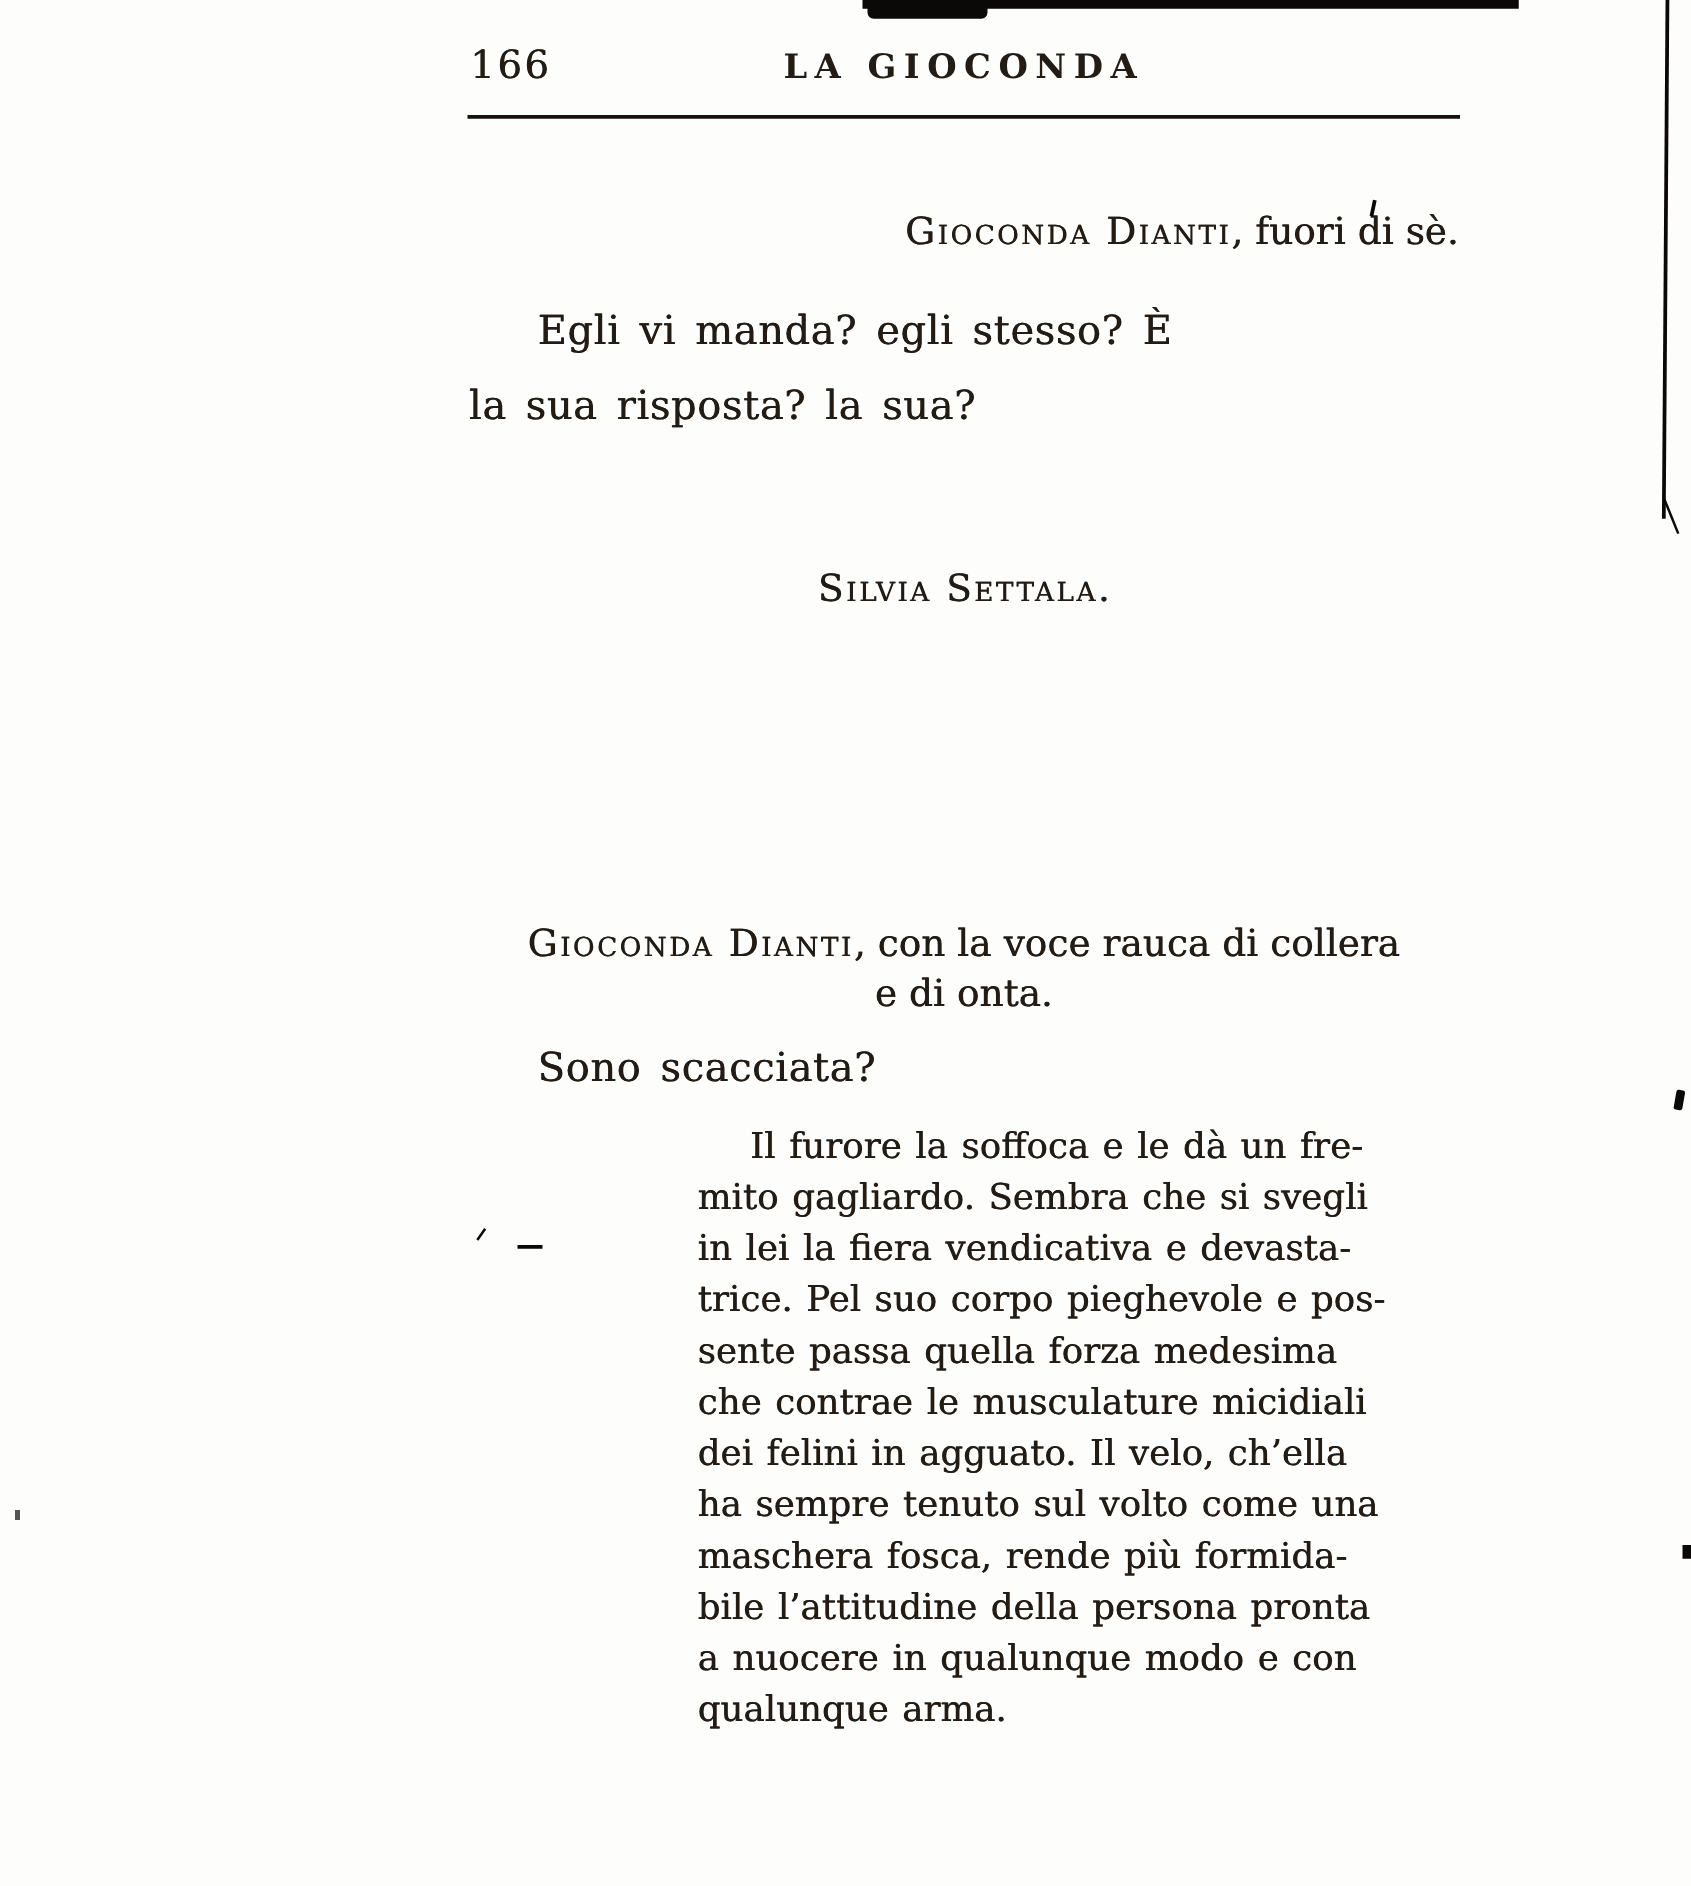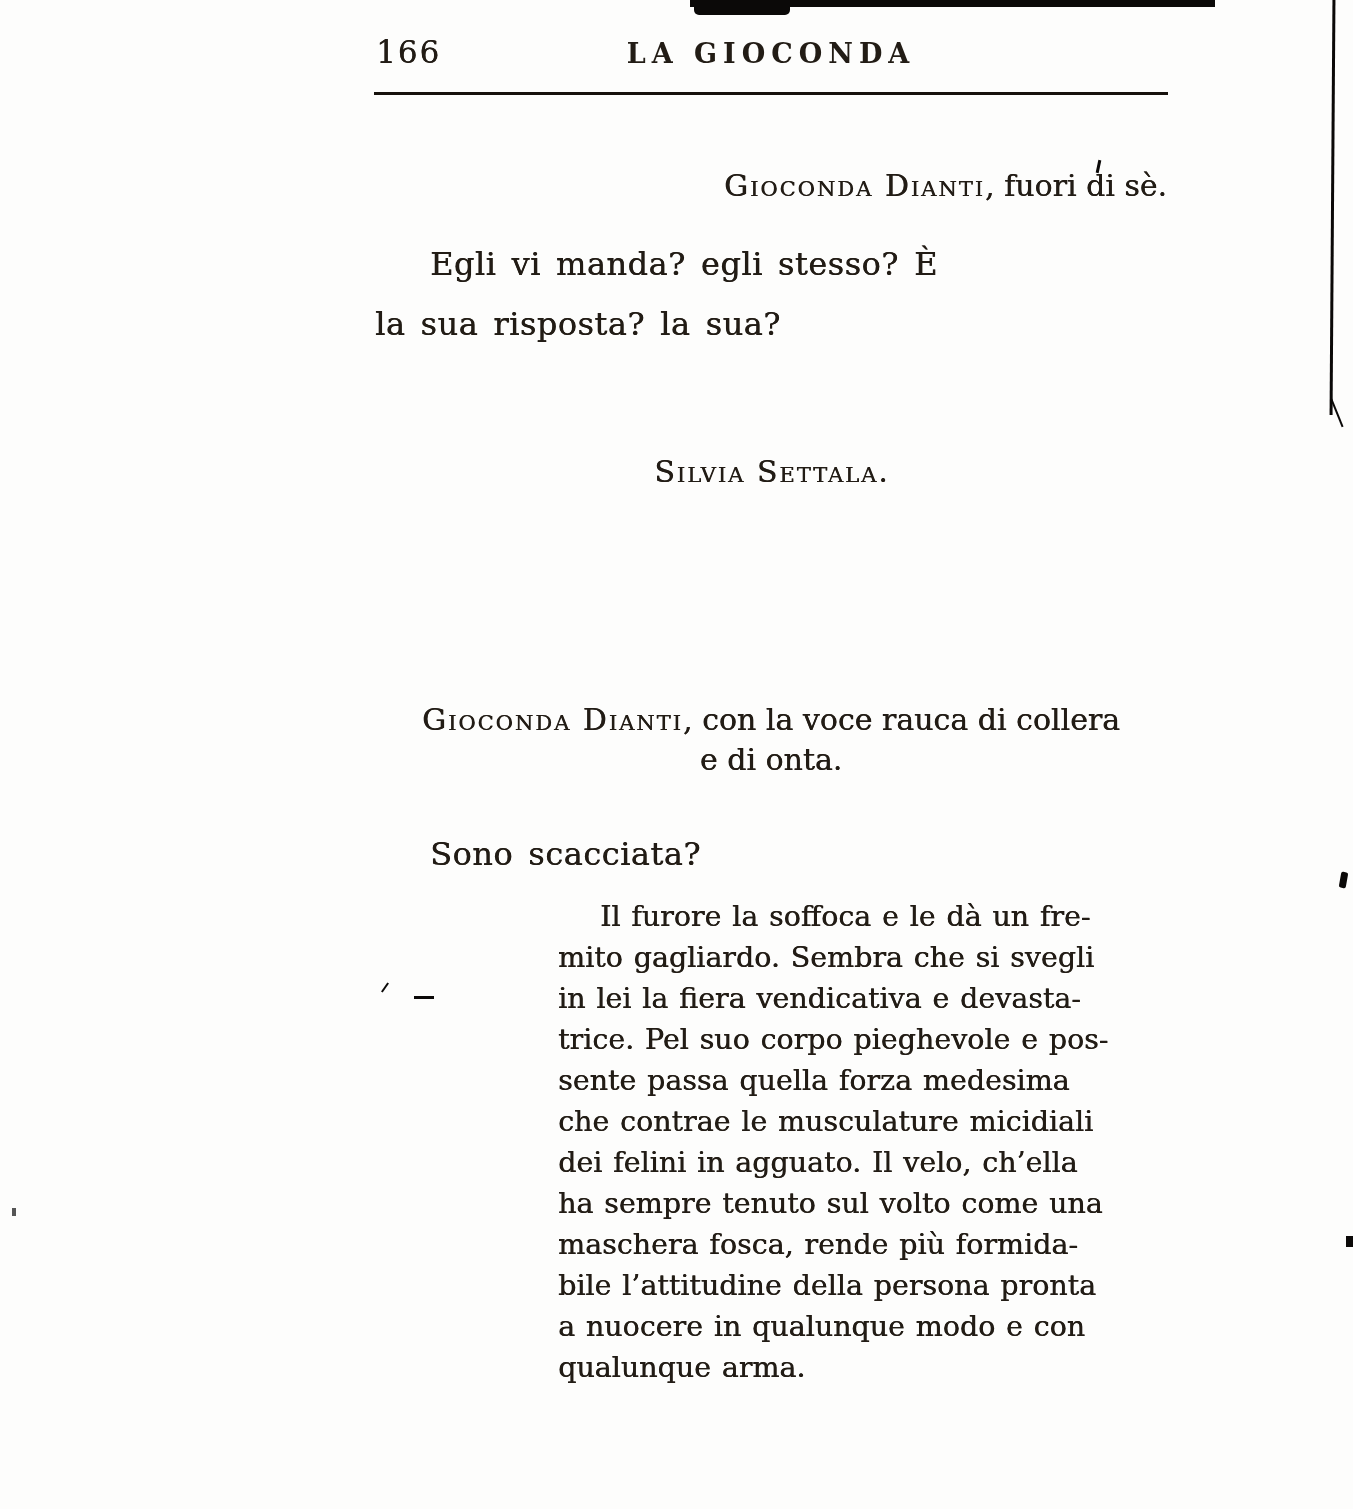--- a/index.html
+++ b/index.html
@@ -58,21 +58,21 @@
   }
   .speaker .name {
     font-variant: small-caps;
     letter-spacing: 2px;
   }
   .speaker .suffix {
     white-space: pre-line;
   }
   .speaker-1 { top: 166px; text-align: right; }
   .speaker-2 { top: 404px; margin-top: 48px; }
-  .speaker-3 { top: 700px; }
+  .speaker-3 { top: 736px; }
 
   
   .dialogue {
     position: absolute;
     left: 375px;
     width: 792px;
     font-size: 32px;
     line-height: 60px;
     white-space: pre-line;
     text-indent: 55px;

